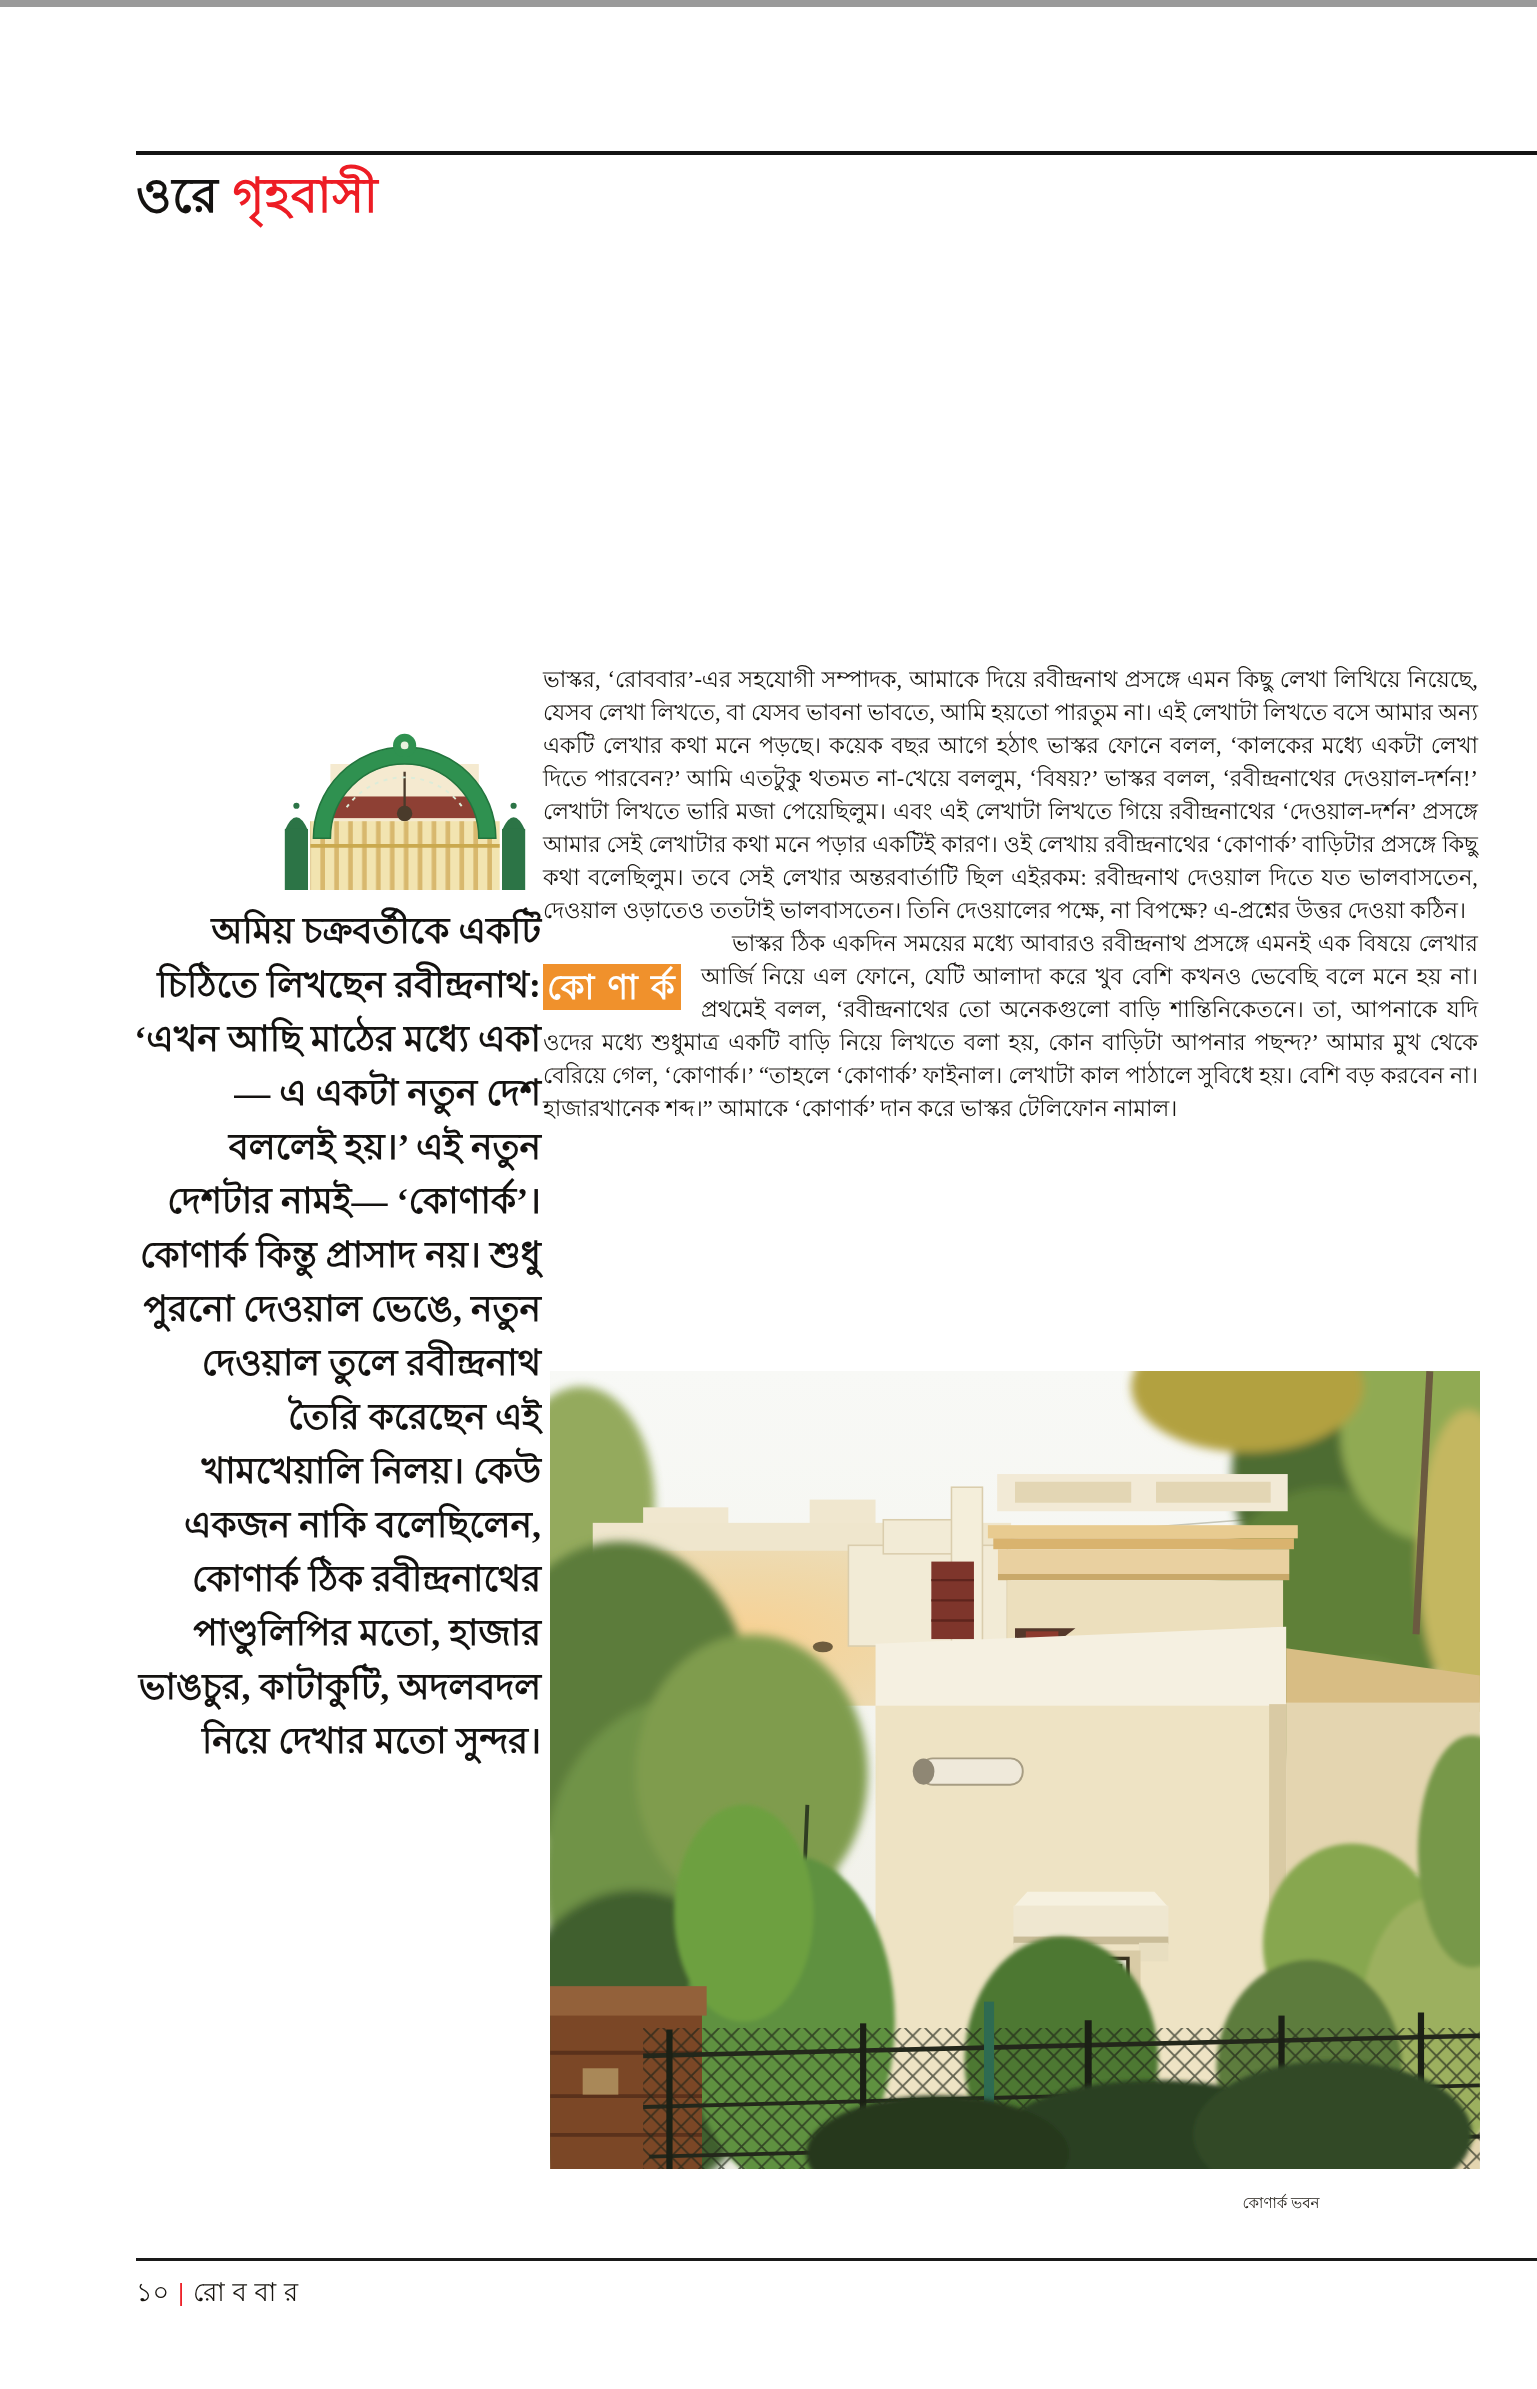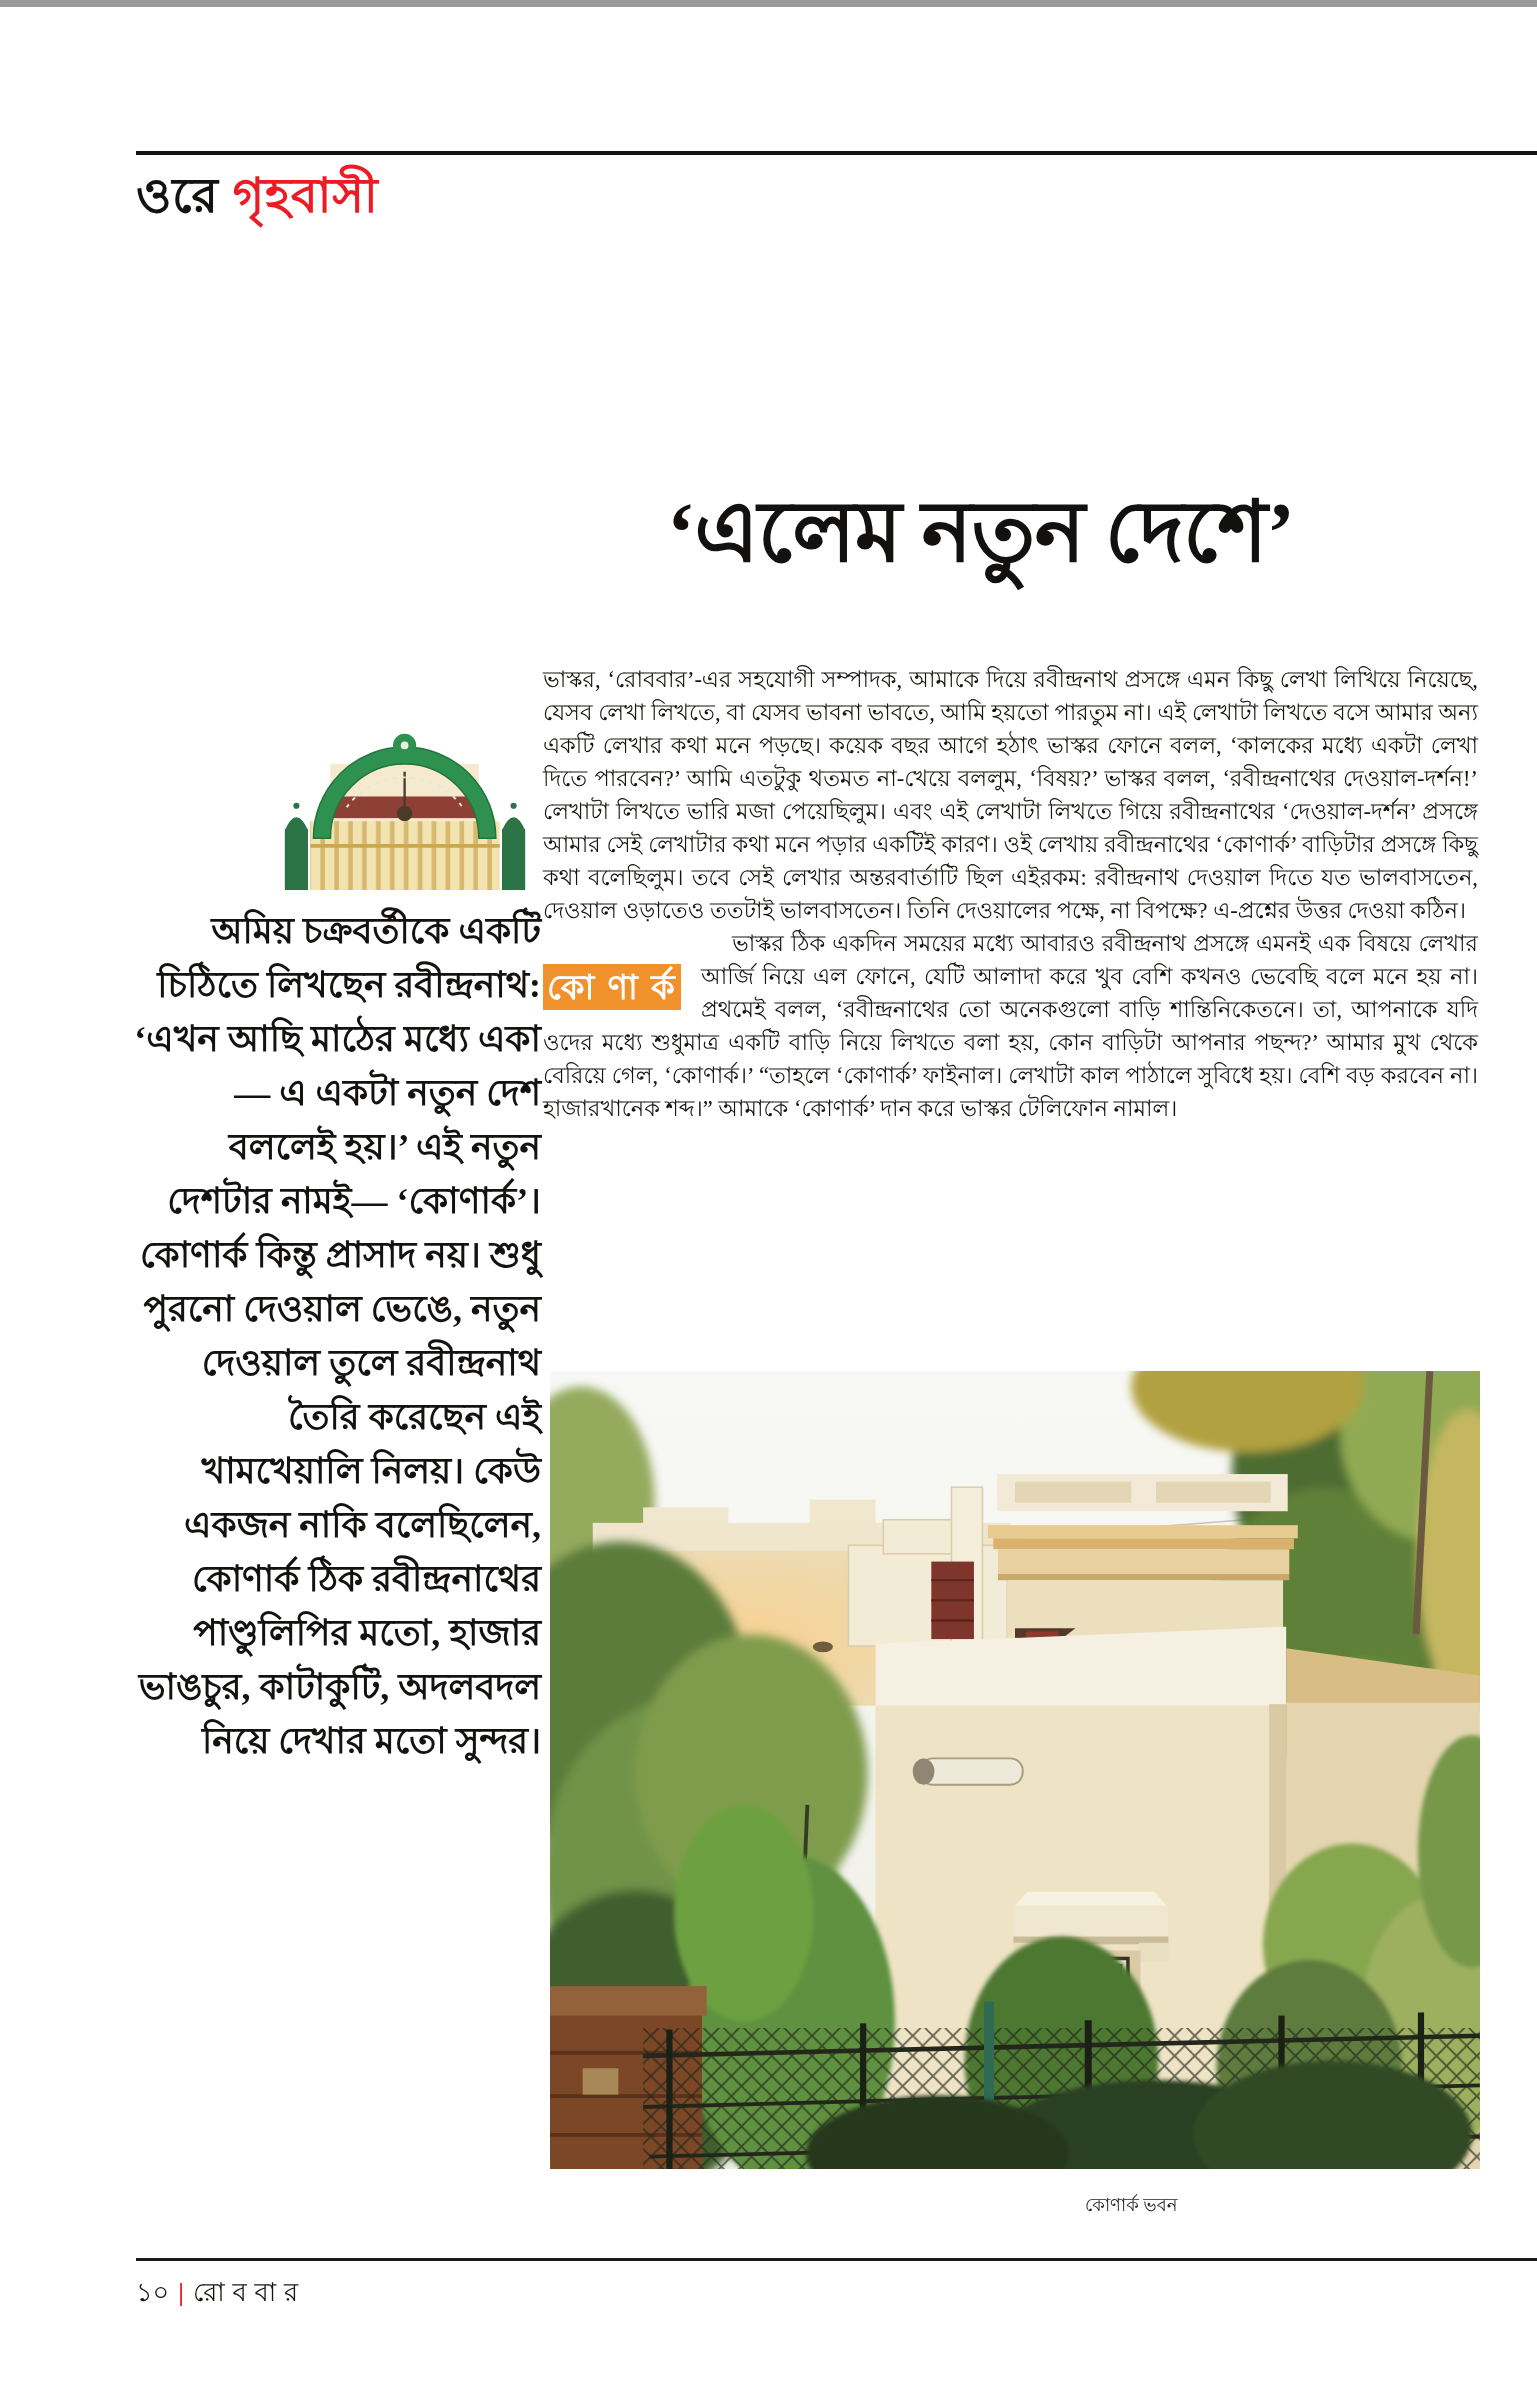--- a/index.html
+++ b/index.html
@@ -23,38 +23,37 @@
     font-size:22.5px;line-height:33px;text-align:justify;color:#17140f;}
   .body-col p{margin:0;}
   .para-2{text-indent:82px;}
   .para-3{text-indent:31px;}
   .badge{
     float:left;width:138px;height:46px;margin:37px 20px 9.3px 0;
     background:#f0912c;color:#ffffff;font-size:34px;font-weight:bold;
     display:flex;align-items:center;justify-content:center;letter-spacing:2.3px;white-space:nowrap;
   }
   .photo{position:absolute;left:550px;top:1364px;width:930px;height:798px;overflow:hidden;background:#f4f5f2;}
-  .caption{position:absolute;left:1085px;top:2184px;width:392px;text-align:left;font-size:18px;color:#26221c;}
+  .caption{position:absolute;left:1085px;top:2184px;width:392px;text-align:center;font-size:15px;color:#26221c;}
   .bottom-rule{position:absolute;left:136px;top:2251px;width:1401px;height:3.1px;background:#1a1a1a;}
   .footer{position:absolute;left:136px;top:2266px;font-size:25.6px;color:#17140f;display:flex;gap:9px;align-items:baseline;}
   .fdiv{color:#ed1c24;font-weight:bold;}
   .fmag{letter-spacing:7.8px;}
 </style>
 </head>
 <body>
 
 <div class="page">
 
   <div class="top-rule"></div>
 
   <div class="masthead">
     <span class="mh-black">ওরে</span><span class="mh-red">গৃহবাসী</span>
   </div>
 
-  <h1 class="headline">‘এলেম নতুন দেশে’</h1>
 
 
   <div class="arch">
     <svg width="244" height="160" viewBox="0 0 315 207">
       <defs>
         <pattern id="lat" width="18" height="90" patternUnits="userSpaceOnUse">
           <rect width="18" height="90" fill="#f2e4b0"></rect>
           <rect x="12" width="6" height="90" fill="#d8b86e"></rect>
         </pattern>
       </defs>

